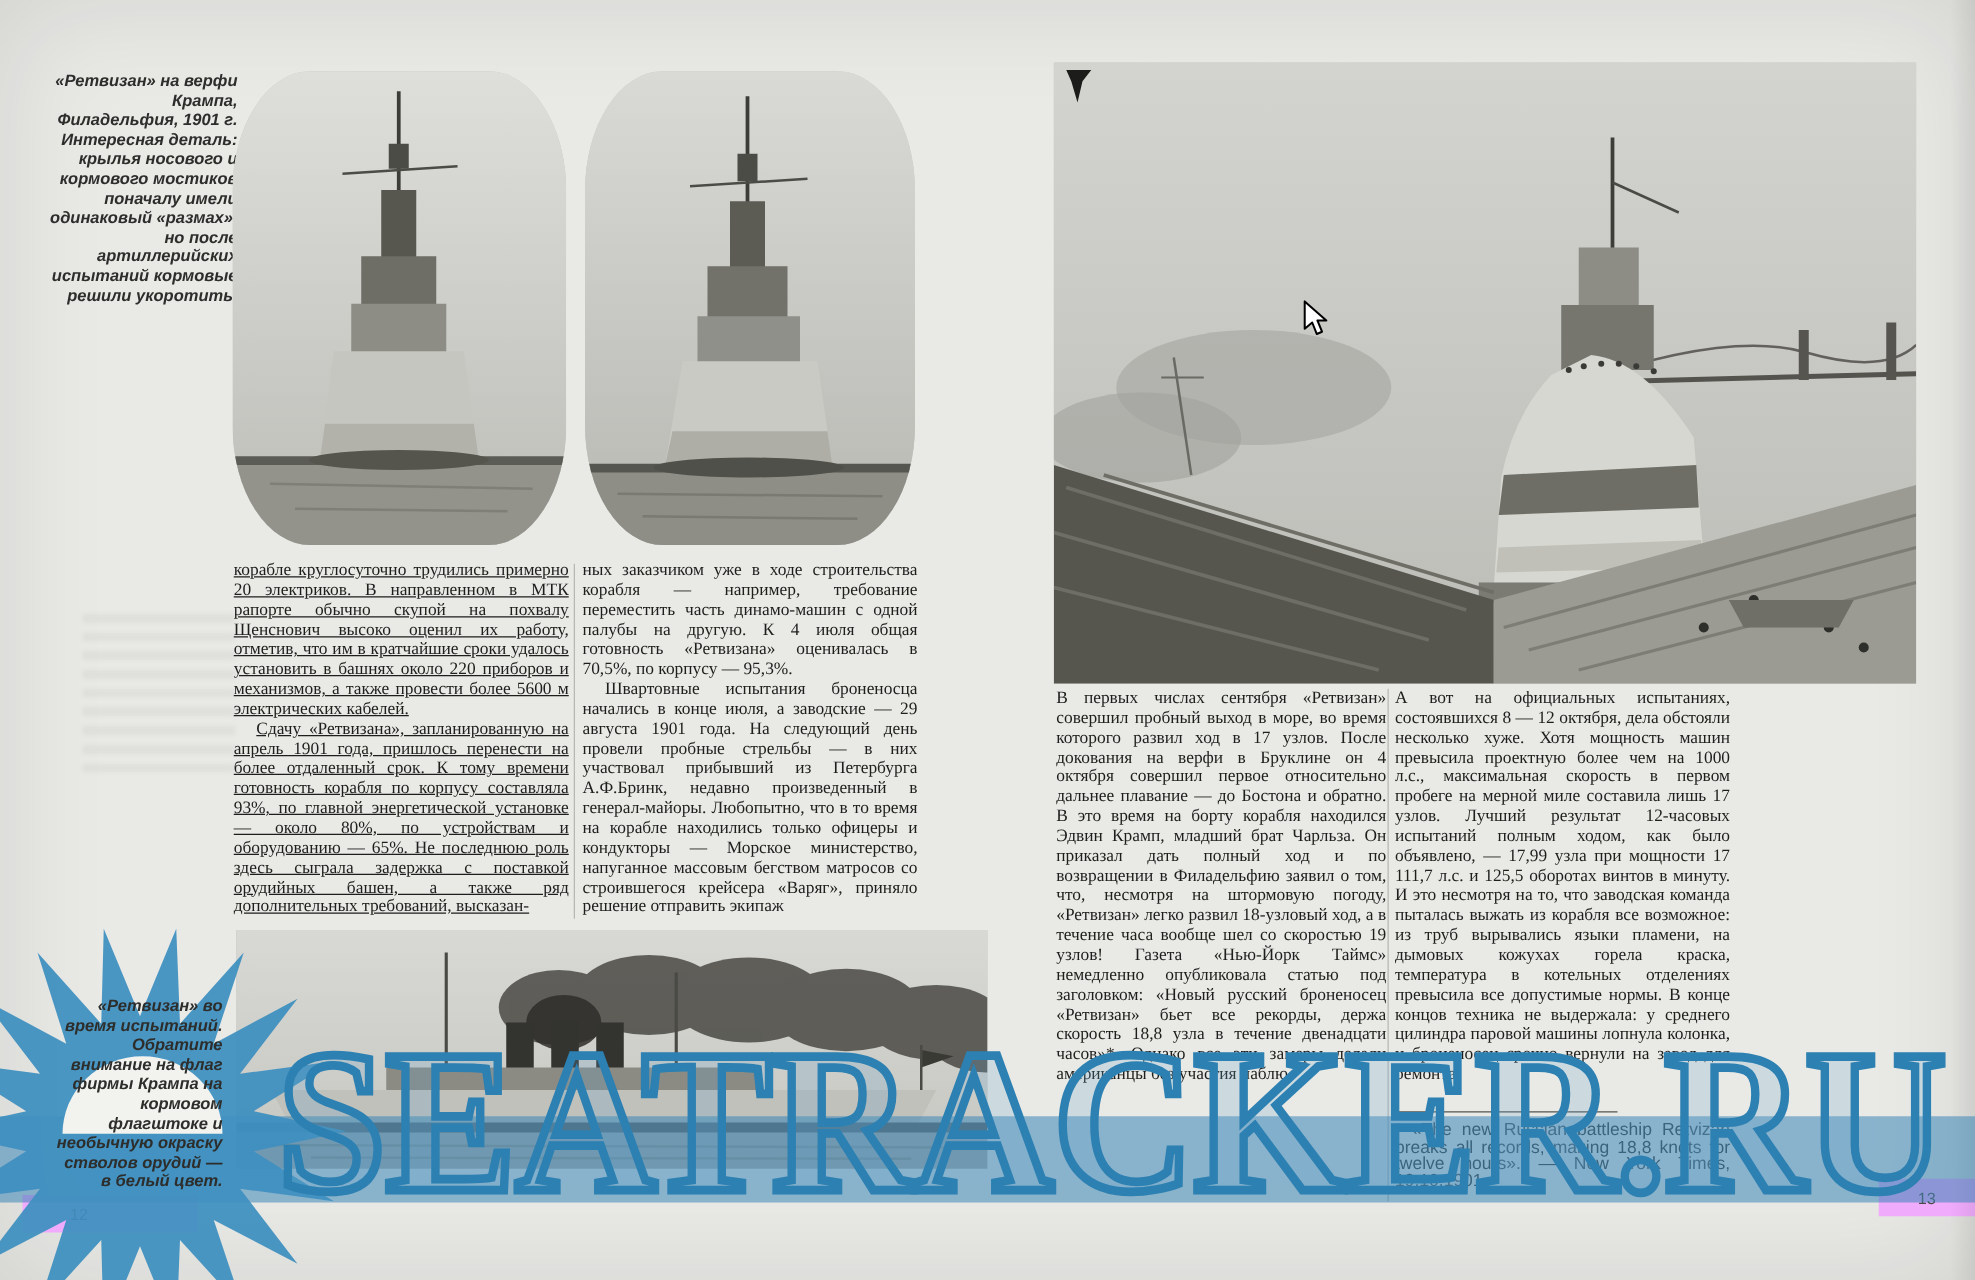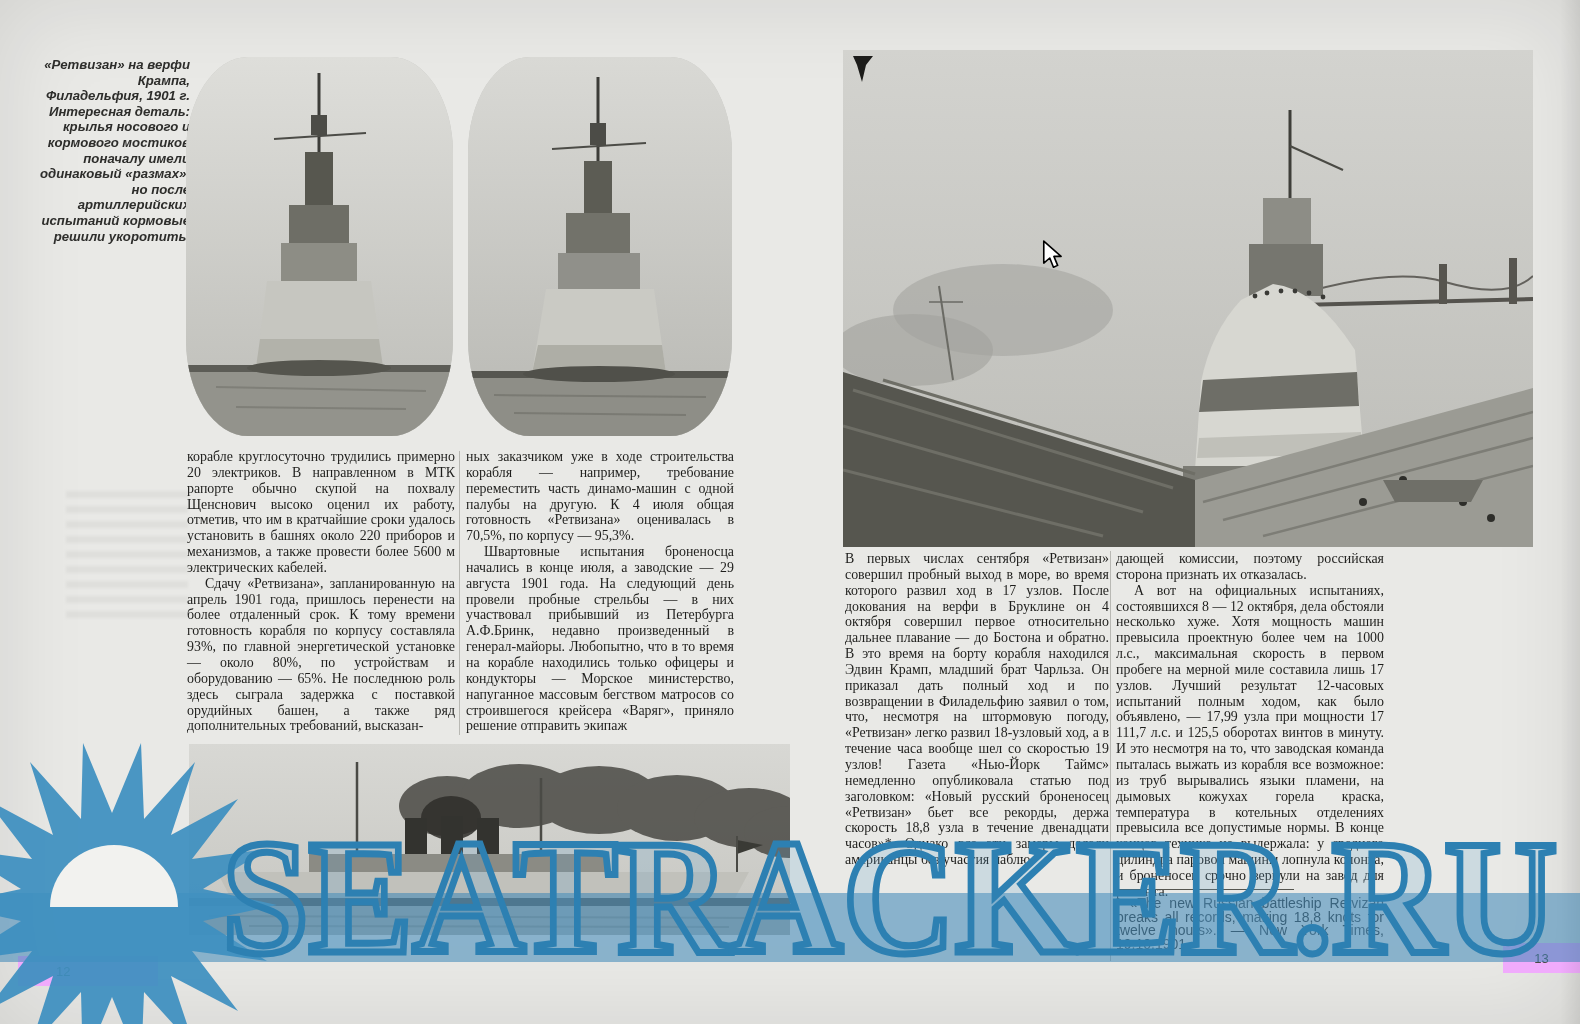--- a/index.html
+++ b/index.html
@@ -17,21 +17,21 @@
   .photo svg{display:block;width:100%;height:100%;}
   .grain{background-image:repeating-linear-gradient(45deg, rgba(0,0,0,.025) 0 2px, rgba(0,0,0,0) 2px 4px);}
   #photo-bow-1{left:186px;top:57px;width:267px;height:379px;border-radius:62px/96px;}
   #photo-bow-2{left:468px;top:57px;width:264px;height:379px;border-radius:62px/96px;}
   #photo-dock{left:843px;top:50px;width:690px;height:497px;}
   #photo-trials{left:189px;top:744px;width:601px;height:191px;}
   
   .col{width:268px;text-align:justify;font-size:13.9px;line-height:15.85px;}
   .col p{margin:0;}
   .col p + p{text-indent:1.3em;}
-  #lcol1{left:187px;top:449px;}
+  #lcol1{left:187px;top:449px;text-decoration:underline;}
   #lcol2{left:466px;top:449px;}
   #rcol1{left:845px;top:551px;width:264px;}
   #rcol2{left:1116px;top:551px;}
   .colrule{width:1px;background:#b8b8b3;}
   #lrule{left:459px;top:451px;height:284px;}
   #rrule{left:1110px;top:551px;height:410px;}
   
   .caption{font-family:"Liberation Sans", sans-serif;font-weight:bold;font-style:italic;
            font-size:13.2px;line-height:15.6px;color:#2d2d2b;}
   #caption-top-left{left:40px;top:57px;width:150px;text-align:right;}
@@ -150,20 +150,21 @@
       <path d="M28,128 L560,128 L544,158 L46,162 Z" fill="#c1c1bb"></path>
       <polygon points="548,96 574,101 548,110" fill="#3a3a35"></polygon>
       <line x1="548" y1="92" x2="548" y2="128" stroke="#4a4a45" stroke-width="2"></line>
       <rect y="154" width="601" height="10" fill="#67675f"></rect>
       <rect y="162" width="601" height="29" fill="#b2b2ab"></rect>
       <line x1="20" y1="172" x2="580" y2="174" stroke="#9b9b93" stroke-width="2"></line>
       <line x1="60" y1="182" x2="540" y2="183" stroke="#9b9b93" stroke-width="2"></line>
     </svg>
   </div>
 
+  <div class="abs caption" id="caption-bottom-left">«Ретвизан» во время испытаний. Обратите внимание на флаг фирмы Крампа на кормовом флагштоке и необычную окраску стволов орудий — в белый цвет.</div>
 
   <div class="abs" id="gutter"></div>
 
   <div class="abs photo grain" id="photo-dock">
     <svg viewBox="0 0 690 497" preserveAspectRatio="none">
       <defs>
           <linearGradient id="skyC" x1="0" y1="0" x2="0" y2="1">
         <stop offset="0" stop-color="#d3d3cf"></stop>
             <stop offset="1" stop-color="#bcbcb7"></stop>
           </linearGradient>
@@ -216,21 +217,20 @@
       <path d="M540,430 L640,430 L628,452 L552,452 Z" fill="#6f6f68"></path>
       <polygon points="10,6 30,6 23,15 19,32 14,15" fill="#1c1c1a"></polygon>
     </svg>
   </div>
 
   <div class="abs col" id="rcol1">
     <p>В первых числах сентября «Ретвизан» совершил пробный выход в море, во время которого развил ход в 17 узлов. После докования на верфи в Бруклине он 4 октября совершил первое относительно дальнее плавание — до Бостона и обратно. В это время на борту корабля находился Эдвин Крамп, младший брат Чарльза. Он приказал дать полный ход и по возвращении в Филадельфию заявил о том, что, несмотря на штормовую погоду, «Ретвизан» легко развил 18-узловый ход, а в течение часа вообще шел со скоростью 19 узлов! Газета «Нью-Йорк Таймс» немедленно опубликовала статью под заголовком: «Новый русский броненосец «Ретвизан» бьет все рекорды, держа скорость 18,8 узла в течение двенадцати часов»*. Однако все эти замеры делали американцы без участия наблю-</p>
   </div>
   <div class="abs colrule" id="rrule"></div>
   <div class="abs col" id="rcol2">
-    <p>дающей комиссии, поэтому российская сторона признать их отказалась.</p>
     <p>А вот на официальных испытаниях, состоявшихся 8 — 12 октября, дела обстояли несколько хуже. Хотя мощность машин превысила проектную более чем на 1000 л.с., максимальная скорость в первом пробеге на мерной миле составила лишь 17 узлов. Лучший результат 12-часовых испытаний полным ходом, как было объявлено, — 17,99 узла при мощности 17 111,7 л.с. и 125,5 оборотах винтов в минуту. И это несмотря на то, что заводская команда пыталась выжать из корабля все возможное: из труб вырывались языки пламени, на дымовых кожухах горела краска, температура в котельных отделениях превысила все допустимые нормы. В конце концов техника не выдержала: у среднего цилиндра паровой машины лопнула колонка, и броненосец срочно вернули на завод для ремонта.</p>
   </div>
 
 
   <div class="abs" id="footnote-rule"></div>
   <div class="abs" id="footnote">* «The new Russian battleship Retvizan breaks all records, making 18,8 knots for twelve hours». — New York Times, 19.10.1901.</div>
 
   <div class="abs pagenum-box" id="pagenum-left">
     <span>12</span>
   </div>

